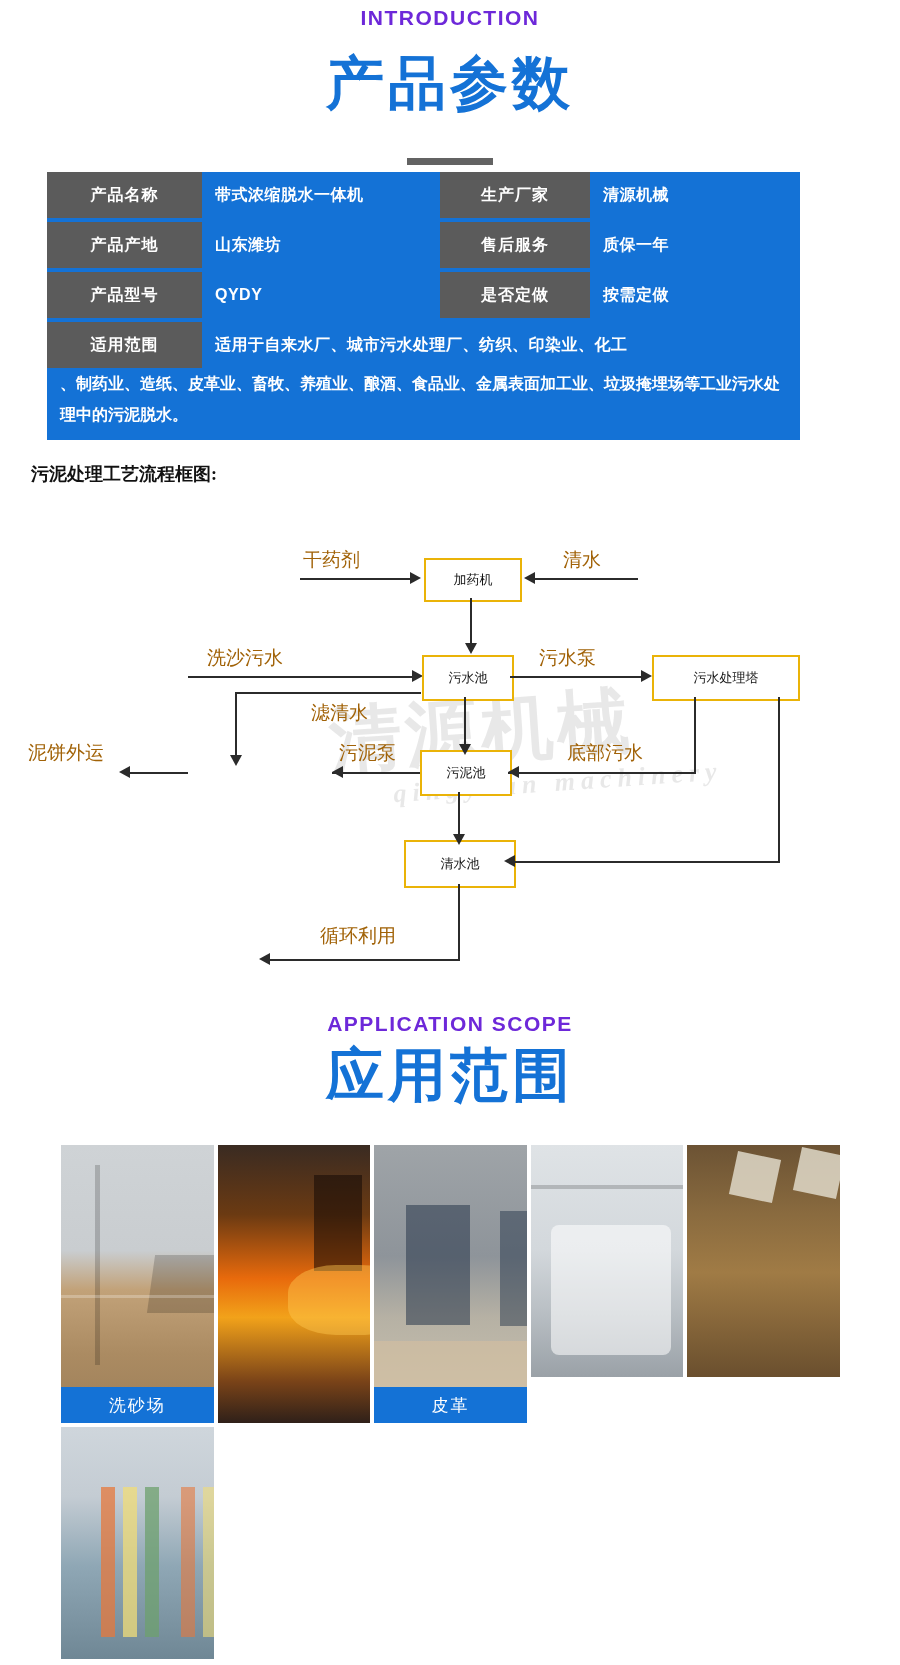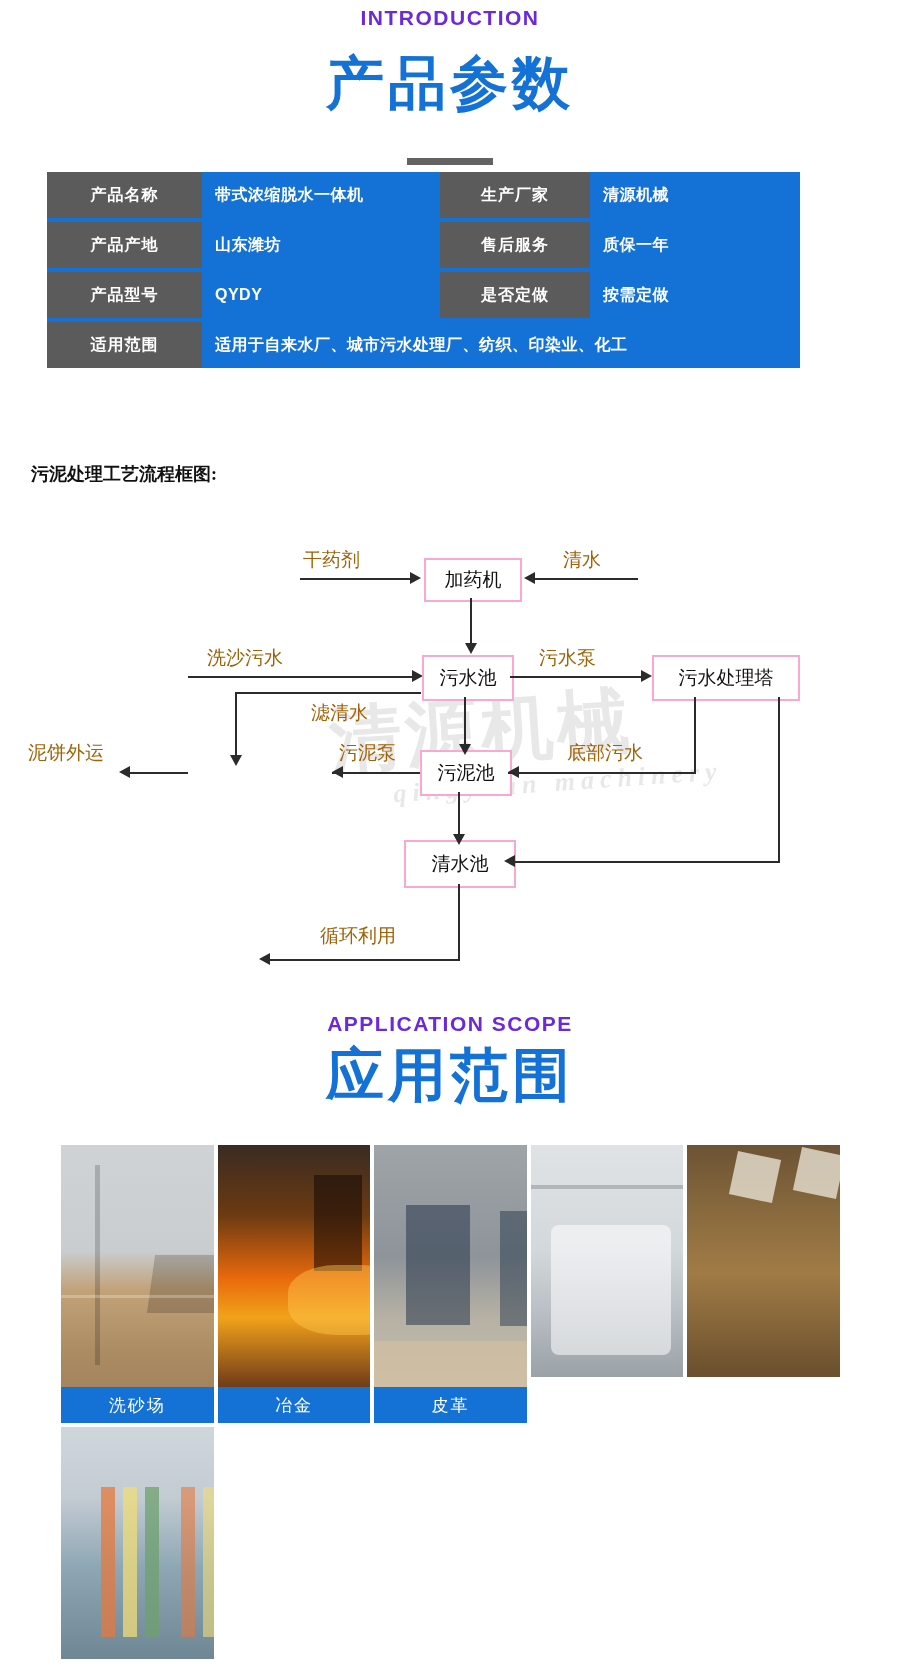--- a/index.html
+++ b/index.html
@@ -117,26 +117,26 @@
   .watermark small {
     display: block;
     font-size: 26px;
     letter-spacing: 6px;
     margin-top: -6px;
     margin-left: 60px;
     font-style: italic;
   }
   .node {
     position: absolute;
-    border: 2px solid #f9a8d4;
+    border: 2px solid #eab308;
     background: #ffffff;
     display: flex;
     align-items: center;
     justify-content: center;
-    font-size: 19px;
+    font-size: 13px;
     color: #111;
     font-family: "Liberation Serif", serif;
     white-space: nowrap;
   }
   .flabel {
     position: absolute;
     font-size: 19px;
     color: #a16207;
     font-family: "Liberation Serif", serif;
     white-space: nowrap;
@@ -225,20 +225,21 @@
     <div class="lbl">产品型号</div>
     <div class="val w1">QYDY</div>
     <div class="lbl w2">是否定做</div>
     <div class="val">按需定做</div>
   </div>
 
   <div class="scope-first-row" style="margin-top:4px;">
     <div class="lbl" style="height:46px;">适用范围</div>
     <div class="val">适用于自来水厂、城市污水处理厂、纺织、印染业、化工</div>
   </div>
+  <div class="scope-text">、制药业、造纸、皮革业、畜牧、养殖业、酿酒、食品业、金属表面加工业、垃圾掩埋场等工业污水处理中的污泥脱水。</div>
 </div>
 
 <div class="flow-caption">污泥处理工艺流程框图:</div>
 
 <div class="flow">
 
   <div class="watermark">
     <span>清源机械</span>
     <small>qingyuan machinery</small>
   </div>
@@ -318,21 +319,20 @@
     <div class="dark-streak" style="left:34px; top:20px; width:5px; height:200px;"></div>
     <div class="dark-streak" style="left:90px; top:110px; width:90px; height:58px; transform:skewX(-8deg);"></div>
     <div class="streak" style="left:0; top:150px; width:260px; height:3px;"></div>
     <div class="cap">洗砂场</div>
   </div>
 
   <div class="cell">
     <div class="ph ph-furnace"></div>
     <div class="dark-streak" style="left:96px; top:30px; width:48px; height:96px; background:rgba(20,10,5,.55);"></div>
     <div class="streak" style="left:70px; top:120px; width:120px; height:70px; background:rgba(255,200,80,.45); border-radius:40%;"></div>
-    <div class="cap">冶金</div>
   </div>
 
   <div class="cell">
     <div class="ph ph-leather"></div>
     <div class="dark-streak" style="left:32px; top:60px; width:64px; height:120px; background:rgba(40,55,75,.55);"></div>
     <div class="dark-streak" style="left:126px; top:66px; width:60px; height:115px; background:rgba(40,55,75,.5);"></div>
     <div class="streak" style="left:0; top:196px; width:260px; height:46px; background:rgba(210,190,160,.65);"></div>
     <div class="cap">皮革</div>
   </div>
 

